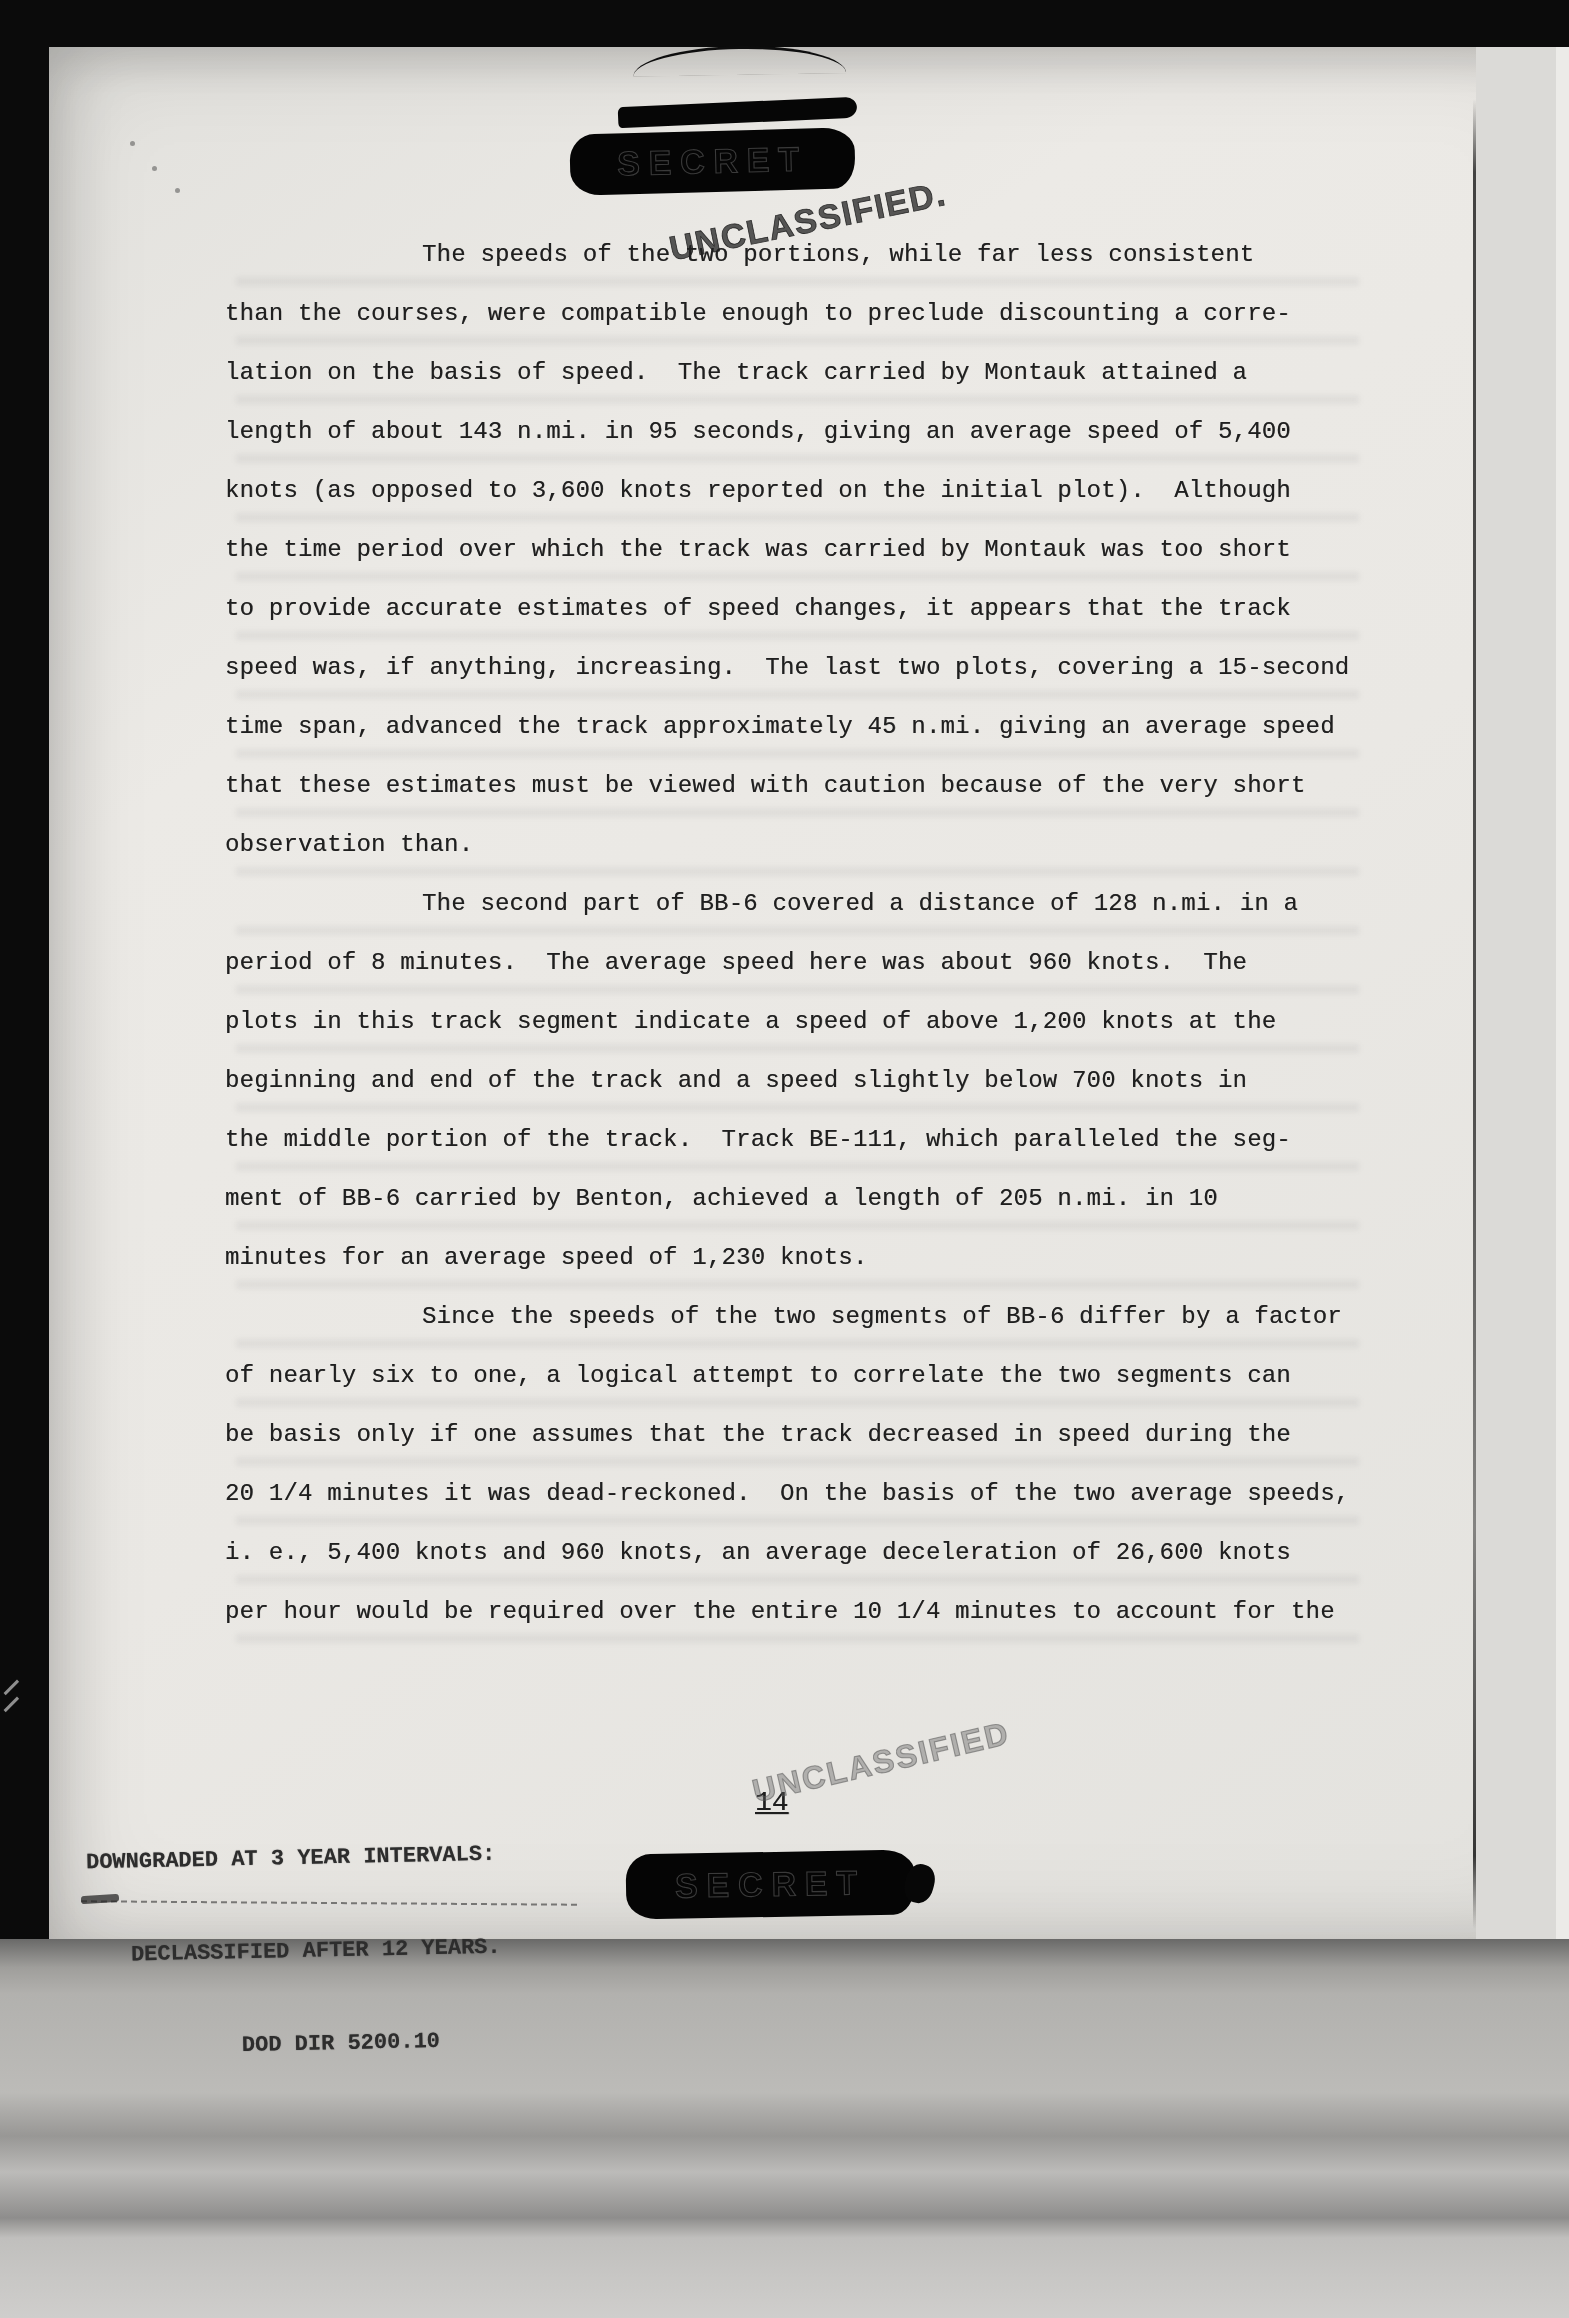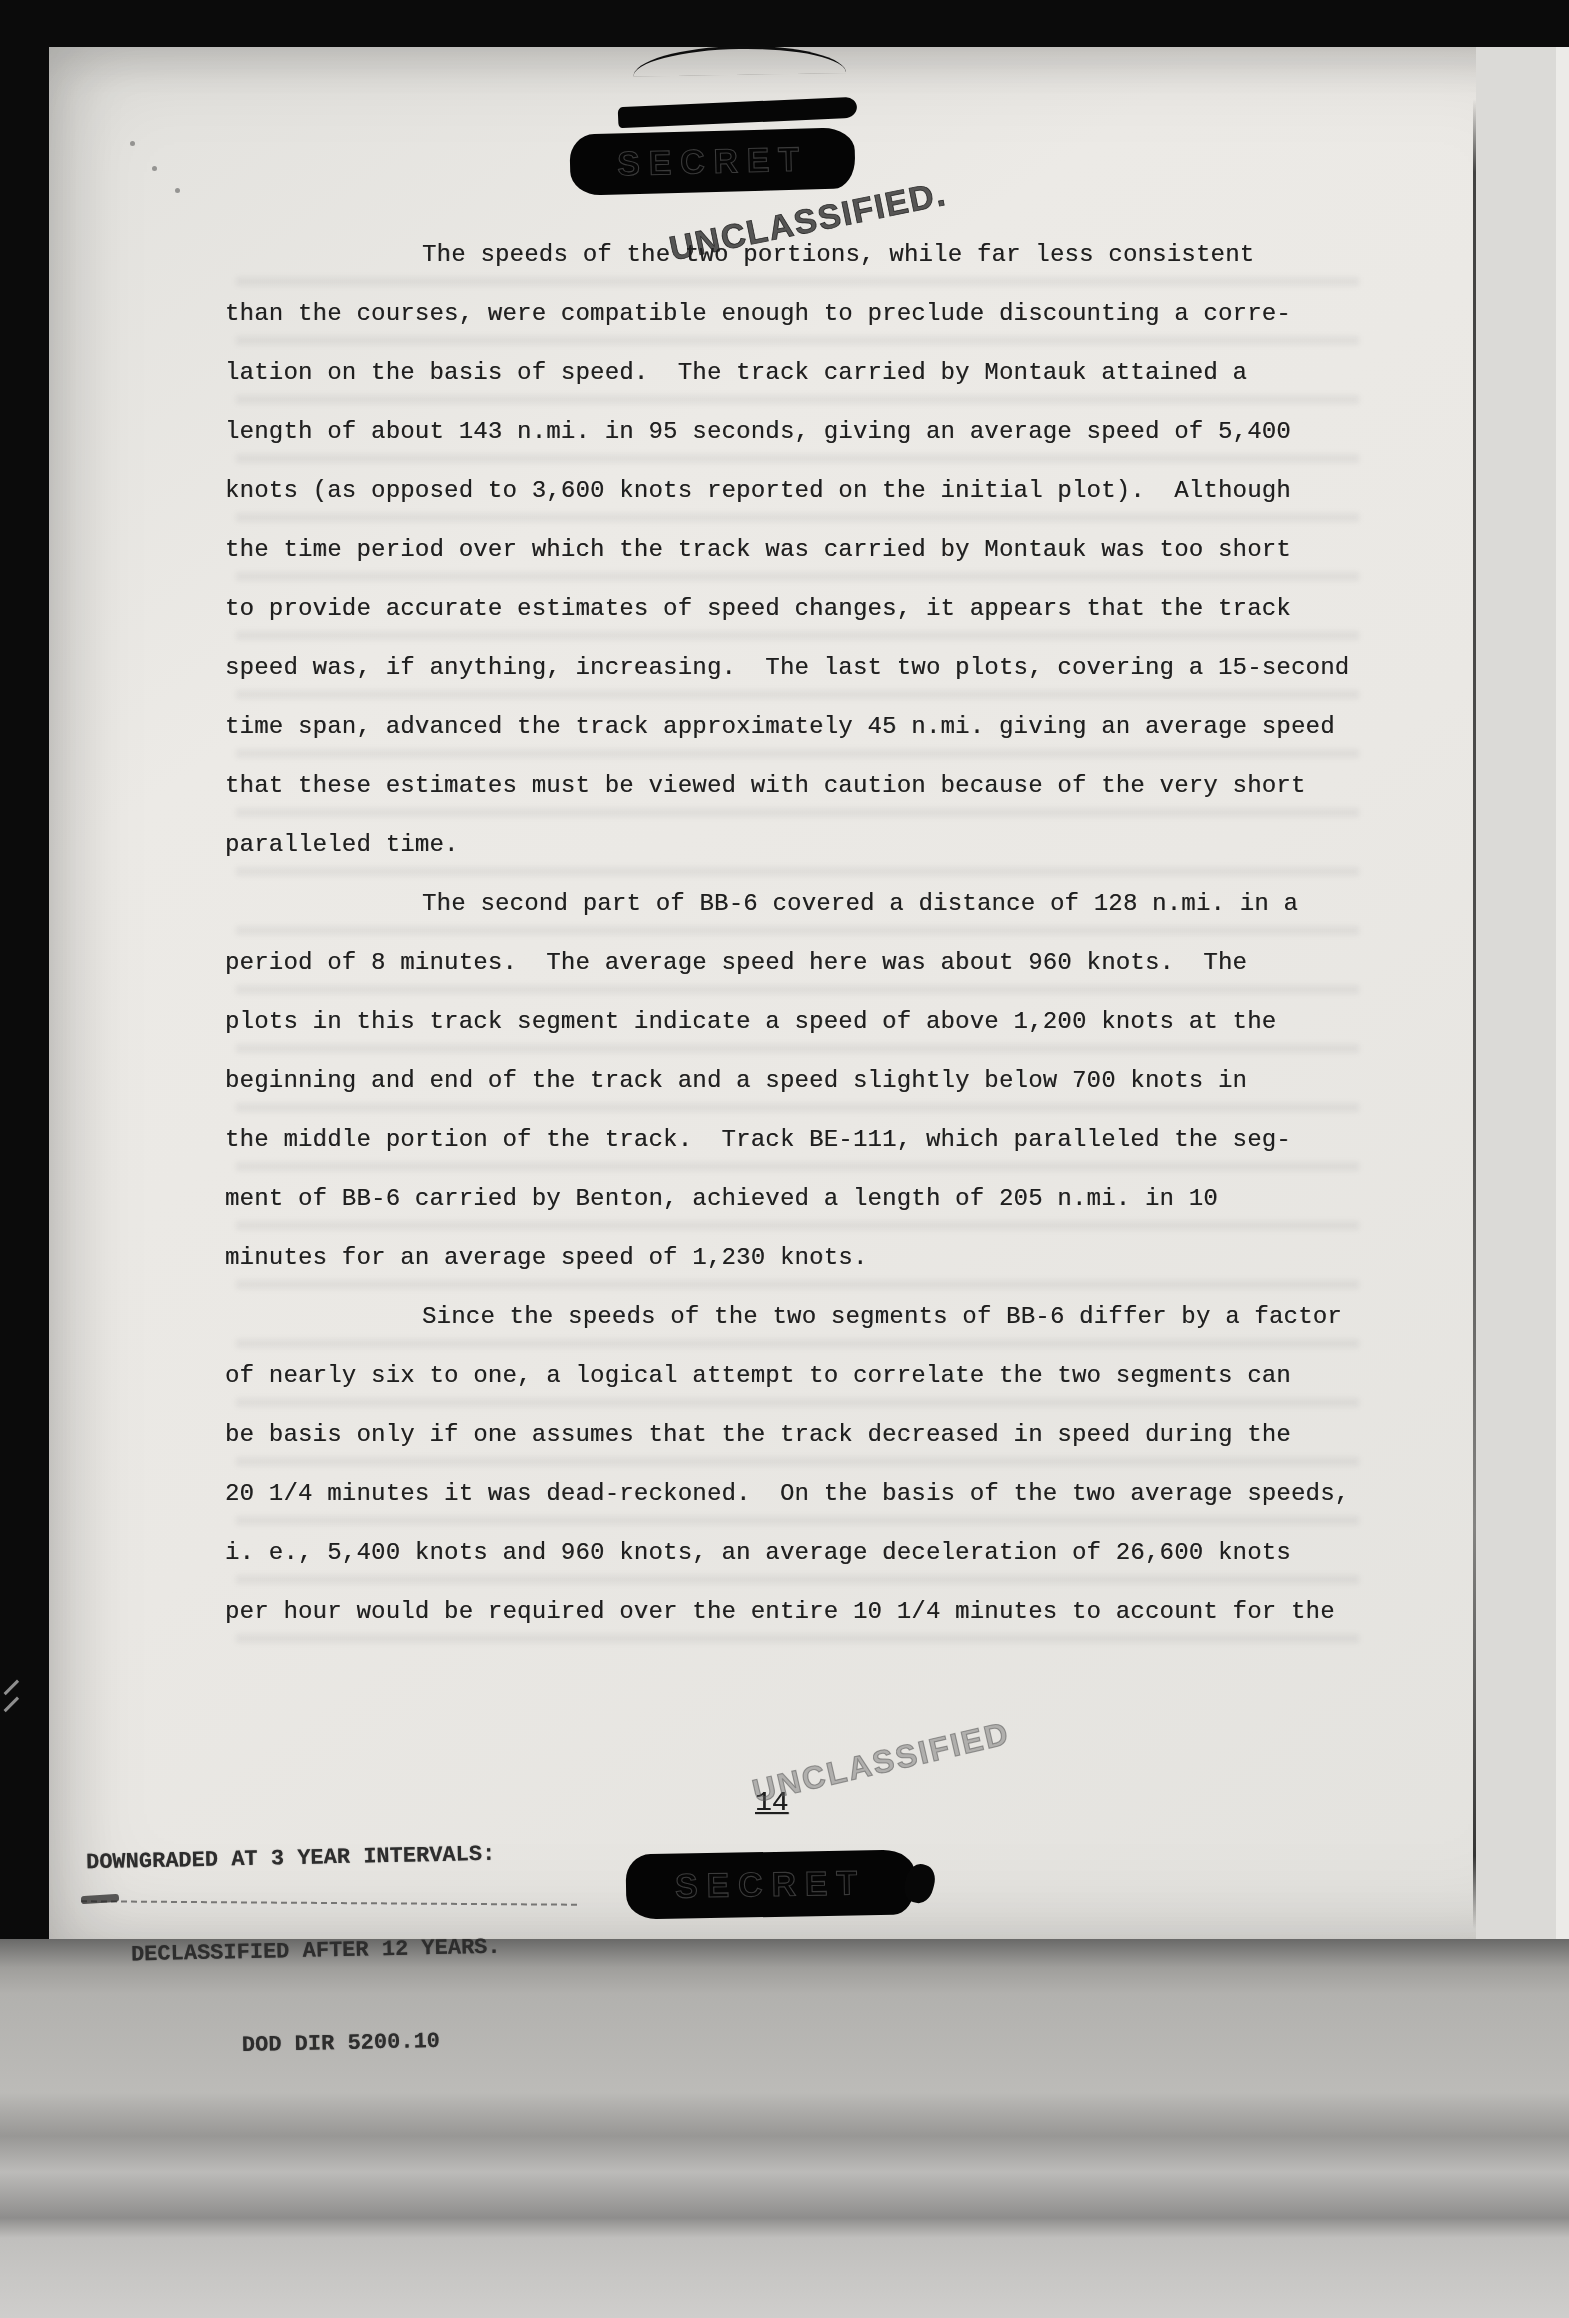--- a/index.html
+++ b/index.html
@@ -155,21 +155,21 @@
       <div class="tline indent">The speeds of the two portions, while far less consistent</div>
       <div class="tline">than the courses, were compatible enough to preclude discounting a corre-</div>
       <div class="tline">lation on the basis of speed.  The track carried by Montauk attained a</div>
       <div class="tline">length of about 143 n.mi. in 95 seconds, giving an average speed of 5,400</div>
       <div class="tline">knots (as opposed to 3,600 knots reported on the initial plot).  Although</div>
       <div class="tline">the time period over which the track was carried by Montauk was too short</div>
       <div class="tline">to provide accurate estimates of speed changes, it appears that the track</div>
       <div class="tline">speed was, if anything, increasing.  The last two plots, covering a 15-second</div>
       <div class="tline">time span, advanced the track approximately 45 n.mi. giving an average speed</div>
       <div class="tline">that these estimates must be viewed with caution because of the very short</div>
-      <div class="tline">paralleled time.</div>
+      <div class="tline">observation than.</div>
       <div class="tline indent">The second part of BB-6 covered a distance of 128 n.mi. in a</div>
       <div class="tline">period of 8 minutes.  The average speed here was about 960 knots.  The</div>
       <div class="tline">plots in this track segment indicate a speed of above 1,200 knots at the</div>
       <div class="tline">beginning and end of the track and a speed slightly below 700 knots in</div>
       <div class="tline">the middle portion of the track.  Track BE-111, which paralleled the seg-</div>
       <div class="tline">ment of BB-6 carried by Benton, achieved a length of 205 n.mi. in 10</div>
       <div class="tline">minutes for an average speed of 1,230 knots.</div>
       <div class="tline indent">Since the speeds of the two segments of BB-6 differ by a factor</div>
       <div class="tline">of nearly six to one, a logical attempt to correlate the two segments can</div>
       <div class="tline">be basis only if one assumes that the track decreased in speed during the</div>

